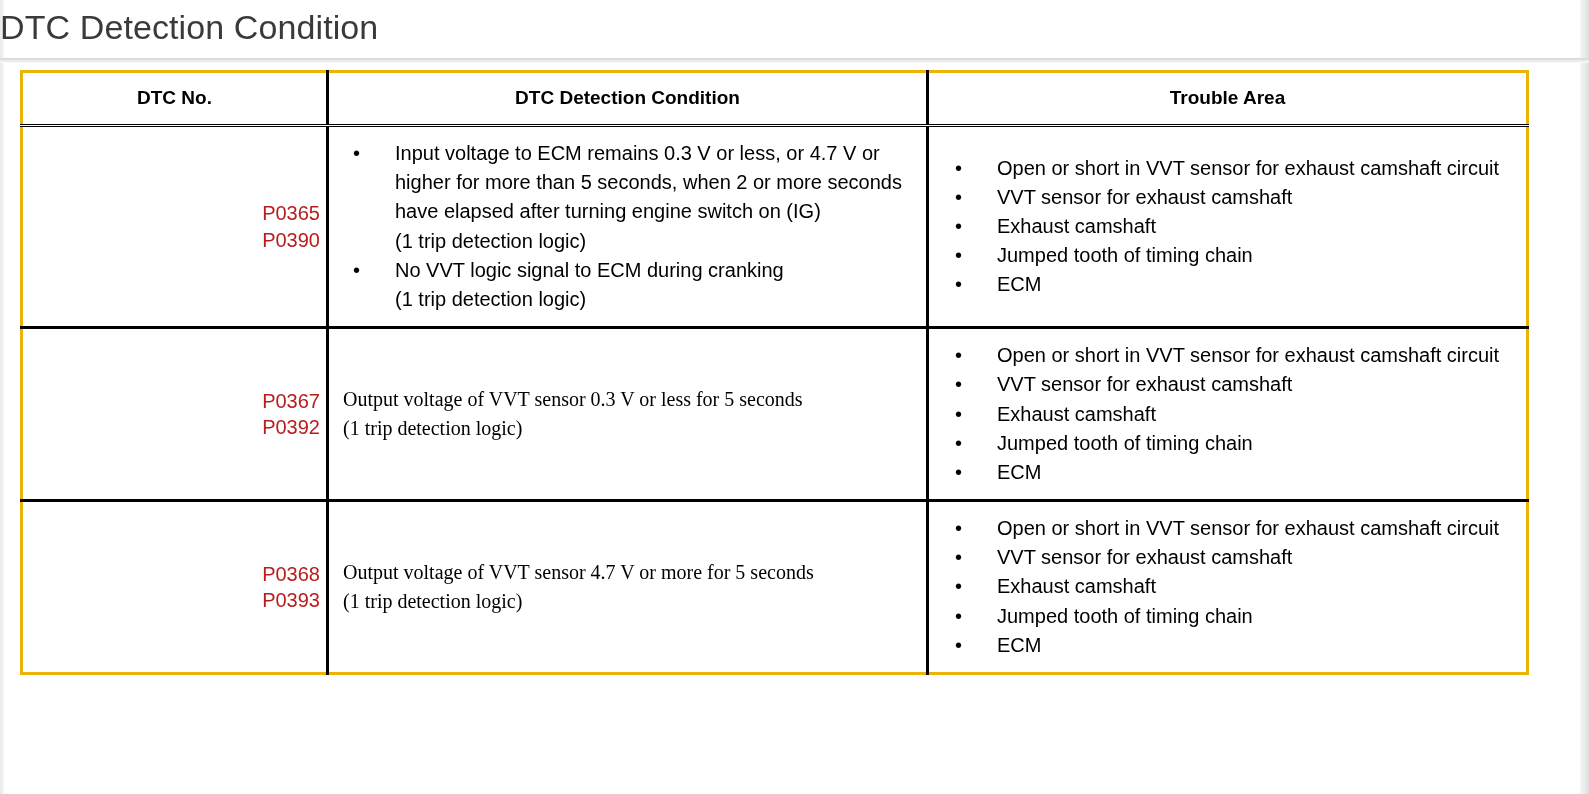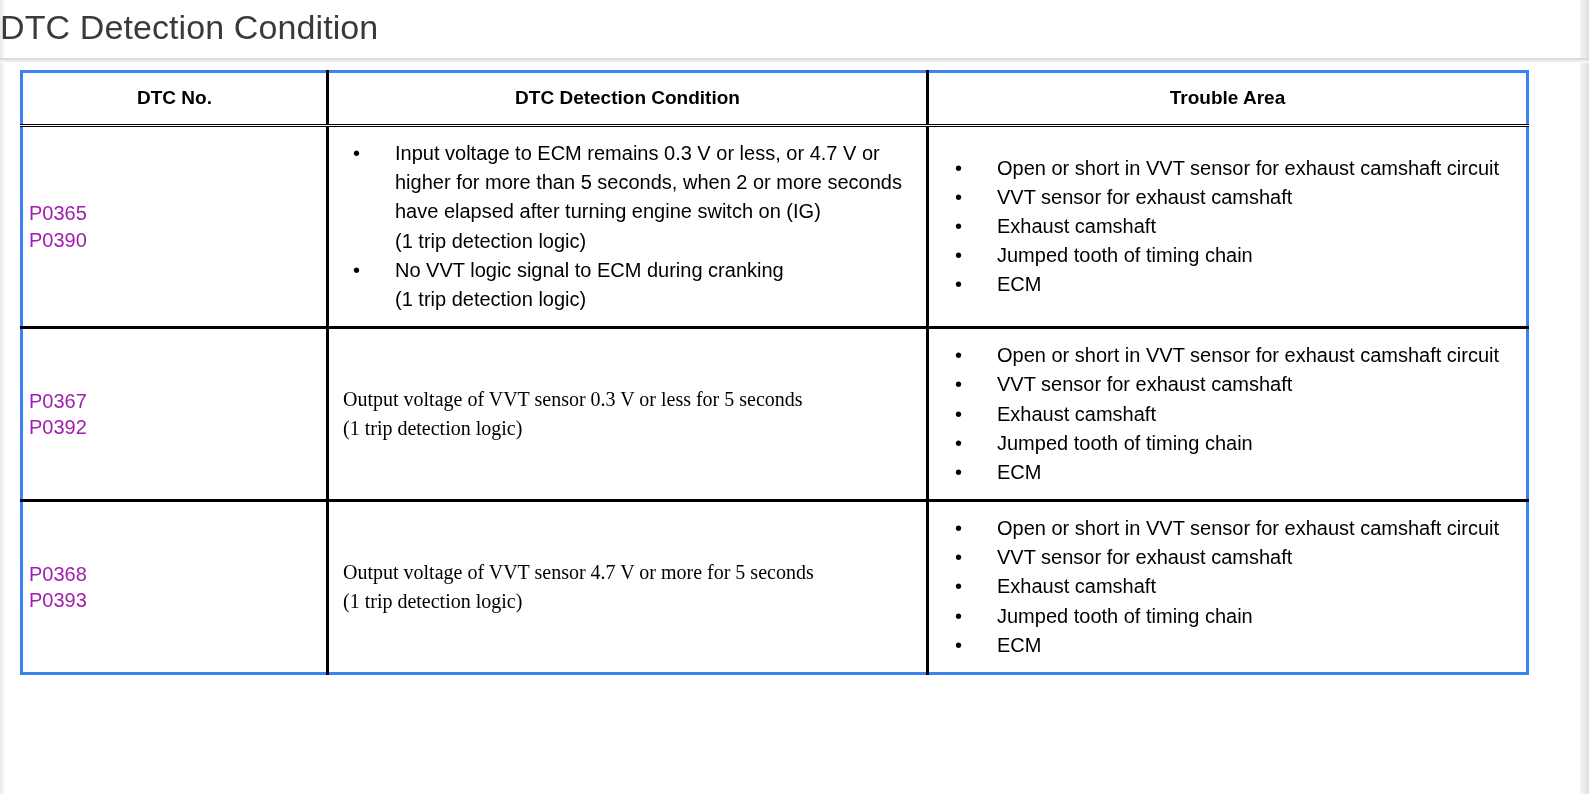--- a/index.html
+++ b/index.html
@@ -55,21 +55,21 @@
     position: absolute;
     left: 20px;
     top: 70px;
     width: 1506px;
   }
 
   table.dtc-table {
     border-collapse: collapse;
     table-layout: fixed;
     width: 1506px;
-    border: 3px solid #3b82f6;
+    border: 3px solid #eab308;
   }
 
   table.dtc-table col.c-no    { width: 306px; }
   table.dtc-table col.c-cond  { width: 600px; }
   table.dtc-table col.c-area  { width: 600px; }
 
   thead th {
     border-right: 3px solid #000;
     border-bottom: 3px double #000;
     padding: 9px 6px 10px 6px;
@@ -87,24 +87,24 @@
     border-right: 3px solid #000;
     border-bottom: 3px solid #000;
     vertical-align: middle;
     background: #fff;
     padding: 0;
   }
   tbody td:last-child { border-right: none; }
   tbody tr:last-child td { border-bottom: none; }
 
   .cell-dtc {
-    text-align: left;
+    text-align: right;
     font-size: 20px;
     line-height: 1.32;
-    color: #a21caf;
+    color: #b91c1c;
     padding: 4px 6px;
   }
   .cell-dtc div { white-space: nowrap; }
 
   .cell-body {
     padding: 12px 10px 12px 14px;
     font-size: 20px;
     line-height: 1.46;
     color: #000;
   }

